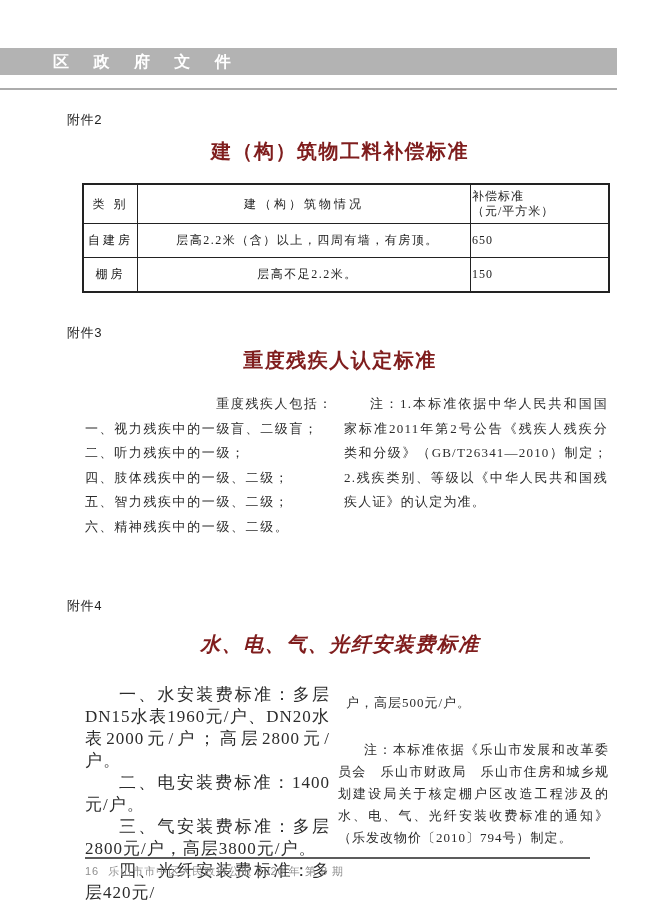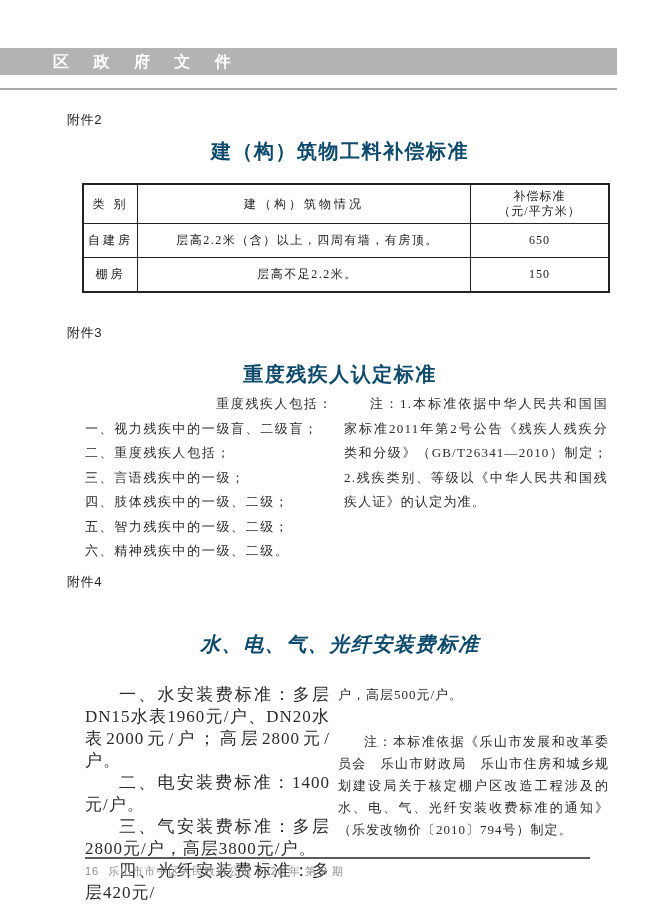--- a/index.html
+++ b/index.html
@@ -16,34 +16,34 @@
   }
   .header-rule{position:absolute;left:0;top:88px;width:671px;height:2px;background:#acacac;}
 
   .att-label{
     position:absolute;left:67px;
     font-family:Liberation Mono, monospace;
     font-size:13px;color:#1e1e1e;letter-spacing:0.5px;
   }
   .section-title{
     position:absolute;left:82px;width:516px;text-align:center;
-    font-weight:bold;font-size:20px;color:#0c4a6e;letter-spacing:1.5px;white-space:nowrap;
+    font-weight:bold;font-size:20px;color:#7f1d1d;letter-spacing:1.5px;white-space:nowrap;
   }
 
   
   .comp-table{
     position:absolute;left:82px;top:183px;width:516px;
     border-collapse:collapse;table-layout:fixed;
     font-size:12px;color:#222;
   }
   .comp-table td{border:1px solid #222;}
   .comp-table{border:2px solid #222;}
   .col-cat{width:51px;text-align:center;letter-spacing:3px;}
   .col-cond{width:330px;text-align:center;letter-spacing:3px;margin-top:17px;}
-  .col-std{width:135px;text-align:center;letter-spacing:1px;border-radius:19px;}
+  .col-std{width:135px;text-align:left;letter-spacing:1px;border-radius:19px;}
   .hdr-row td{height:36px;line-height:15px;}
   .data-row td{height:31px;}
   .cond-cell{text-align:center;padding-left:8px;letter-spacing:1.5px !important;}
 
   
   .att3-left{
     position:absolute;left:85px;top:392px;width:248px;
     font-size:13px;line-height:24.5px;letter-spacing:1.6px;white-space:nowrap;
   }
   .att3-left .intro{padding-left:8px;text-align:right;}
@@ -54,21 +54,21 @@
   }
   .att4-left{
     position:absolute;left:85px;top:684px;width:245px;
     font-size:17px;line-height:22px;letter-spacing:1px;text-align:justify;
   }
   .att4-left p{margin:0;text-indent:2em;}
   .att4-right{
     position:absolute;left:338px;top:684px;width:271px;
     font-size:13px;line-height:22px;letter-spacing:1px;text-align:justify;
   }
-  .att4-right .cont{margin:0;}
+  .att4-right .cont{margin:8px;}
   .att4-right .note{margin:25px 0 0 0;text-indent:2em;}
 
   
   .footer-rule{position:absolute;left:85px;top:857px;width:505px;height:2px;background:#5c5c5c;}
   .footer{
     position:absolute;left:85px;top:864px;
     font-family:"Liberation Sans","DejaVu Sans",sans-serif;
     font-size:11px;color:#8f8f8f;letter-spacing:1px;white-space:nowrap;
   }
   .footer .pgnum{margin-right:9px;}
@@ -103,34 +103,33 @@
     </tr>
     <tr class="data-row">
       <td class="col-cat">棚房</td>
       <td class="col-cond cond-cell">层高不足2.2米。</td>
       <td class="col-std">150</td>
     </tr>
   </tbody>
     </table>
 
   <div class="att-label" style="top:324px;">附件3</div>
-  <div class="section-title" style="top:361px;font-family:Liberation Mono, monospace;">重度残疾人认定标准</div>
+  <div class="section-title" style="top:347px;font-family:Liberation Mono, monospace;">重度残疾人认定标准</div>
 
   <div class="att3-left">
     <div class="intro">重度残疾人包括：</div>
     <div>一、视力残疾中的一级盲、二级盲；</div>
-    <div>二、重度残疾人包括；</div>
-    <div>三、言语残疾中的一级；</div>
+    <div>二、听力残疾中的一级；</div>
     <div>四、肢体残疾中的一级、二级；</div>
     <div>五、智力残疾中的一级、二级；</div>
     <div>六、精神残疾中的一级、二级。</div>
   </div>
   <div class="att3-right">注：1.本标准依据中华人民共和国国家标准2011年第2号公告《残疾人残疾分类和分级》（GB/T26341—2010）制定；2.残疾类别、等级以《中华人民共和国残疾人证》的认定为准。</div>
 
-  <div class="att-label" style="top:573px;">附件4</div>
+  <div class="att-label" style="top:597px;">附件4</div>
   <div class="section-title" style="top:631px;font-style:italic;">水、电、气、光纤安装费标准</div>
 
   <div class="att4-left">
     <p>一、水安装费标准：多层DN15水表1960元/户、DN20水表2000元/户；高层2800元/户。</p>
     <p>二、电安装费标准：1400元/户。</p>
     <p>三、气安装费标准：多层2800元/户，高层3800元/户。</p>
     <p>四、光纤安装费标准：多层420元/</p>
   </div>
   <div class="att4-right">
     <p class="cont">户，高层500元/户。</p>

